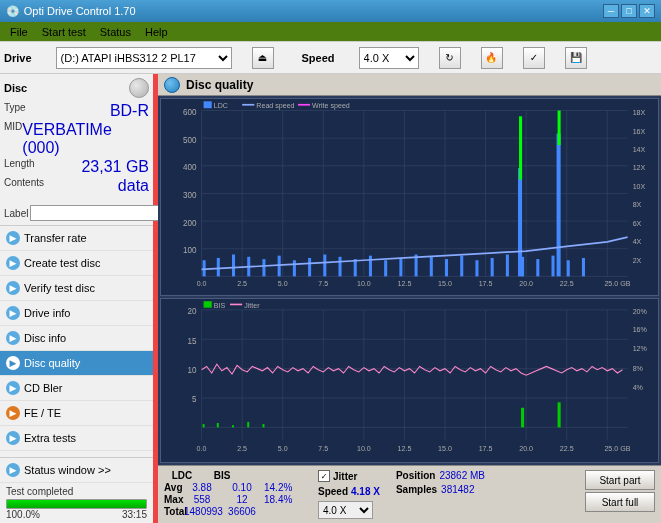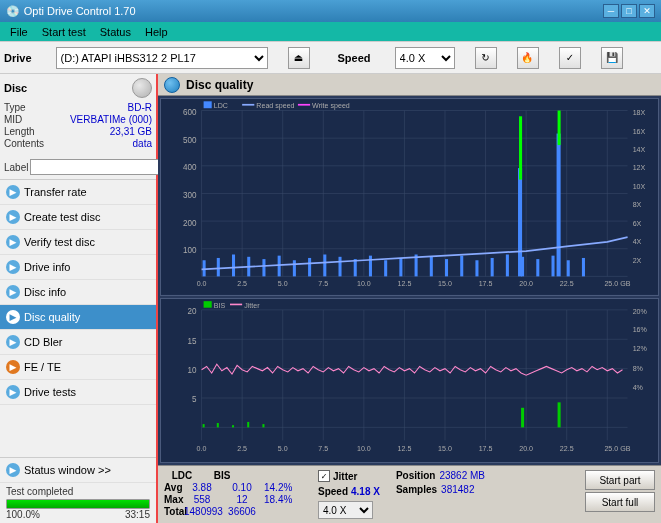--- a/index.html
+++ b/index.html
@@ -5,45 +5,45 @@
     * { box-sizing: border-box; margin: 0; padding: 0; }
     body { font-family: 'Segoe UI', Tahoma, sans-serif; font-size: 11px; background: #f0f0f0; width: 661px; height: 523px; overflow: hidden; }
 
     
     .titlebar { background: linear-gradient(to bottom, #4a9fd4, #2e7fb5); height: 22px; display: flex; align-items: center; justify-content: space-between; padding: 0 6px; color: white; font-size: 11px; }
     .titlebar-title { display: flex; align-items: center; gap: 4px; }
     .titlebar-controls { display: flex; gap: 2px; }
     .titlebar-btn { width: 16px; height: 14px; background: #5ab0e0; border: 1px solid #2a6090; color: white; font-size: 9px; cursor: pointer; display: flex; align-items: center; justify-content: center; }
 
     
-    .menubar { background: #14b8a6; border-bottom: 1px solid #ccc; height: 20px; display: flex; align-items: center; padding: 0 4px; gap: 2px; }
+    .menubar { background: #4d7c0f; border-bottom: 1px solid #ccc; height: 20px; display: flex; align-items: center; padding: 0 4px; gap: 2px; }
     .menu-item { padding: 2px 6px; font-size: 11px; cursor: pointer; }
 
     
     .toolbar { background: #f0f0f0; border-bottom: 1px solid #ccc; height: 32px; display: flex; align-items: center; padding: 2px 4px; gap: 20px; }
     .toolbar-label { font-size: 11px; font-weight: bold; margin-right: 4px; }
-    .toolbar-drive-select { width: 212px; height: 22px; font-size: 11px; border: 1px solid #999; background: white; }
+    .toolbar-drive-select { width: 176px; height: 22px; font-size: 11px; border: 1px solid #999; background: white; }
     .toolbar-btn { height: 22px; min-width: 22px; border: 1px solid #999; background: linear-gradient(to bottom, #fff, #e0e0e0); cursor: pointer; font-size: 10px; display: flex; align-items: center; justify-content: center; padding: 0 4px; }
     .toolbar-speed-label { font-size: 11px; font-weight: bold; margin-left: 8px; margin-right: 4px; }
     .toolbar-speed-select { width: 60px; height: 22px; font-size: 11px; border: 1px solid #999; background: white; }
 
     
     .main { display: flex; height: calc(523px - 74px); }
 
     
-    .sidebar { width: 158px; background: #f0f0f0; border-right: 2px solid #ef4444; display: flex; flex-direction: column; }
+    .sidebar { width: 158px; background: #f0f0f0; border-right: 5px solid #ef4444; display: flex; flex-direction: column; }
 
     
     .disc-info-panel { padding: 4px; border-bottom: 1px solid #ccc; }
     .disc-info-header { display: flex; align-items: center; justify-content: space-between; margin-bottom: 4px; }
     .disc-info-title { font-weight: bold; font-size: 11px; }
     .disc-icon { width: 20px; height: 20px; border-radius: 50%; background: radial-gradient(circle at 35% 35%, #e8e8e8, #b0b0b0); border: 1px solid #999; display: flex; align-items: center; justify-content: center; }
     .disc-field { display: flex; justify-content: space-between; margin-bottom: 1px; }
     .disc-field-label { color: #333; font-size: 10px; }
-    .disc-field-value { color: #0000cc; font-size: 10px; }
+    .disc-field-value { color: #0000cc; font-size: 16px; }
     .disc-field-value.data { color: #0000cc; }
     .disc-label-row { display: flex; align-items: center; gap: 2px; margin-top: 10px; }
     .disc-label-input { flex: 1; height: 16px; border: 1px solid #999; font-size: 10px; padding: 0 2px; }
     .disc-label-btn { width: 16px; height: 16px; border: 1px solid #999; background: linear-gradient(to bottom, #fff, #ddd); cursor: pointer; font-size: 9px; display: flex; align-items: center; justify-content: center; }
 
     
     .nav-items { display: flex; flex-direction: column; }
     .nav-item { display: flex; align-items: center; gap: 4px; padding: 5px 6px; cursor: pointer; border-bottom: 1px solid #e0e0e0; font-size: 11px; }
     .nav-item.active { background: #3d8fca; color: white; }
     .nav-arrow { width: 14px; height: 14px; border-radius: 50%; background: #5aabdf; color: white; display: flex; align-items: center; justify-content: center; font-size: 9px; flex-shrink: 0; }
@@ -176,21 +176,21 @@
       <div class="nav-item">
         <div class="nav-arrow">▶</div>
         <span>CD Bler</span>
       </div>
       <div class="nav-item">
         <div class="nav-arrow orange">▶</div>
         <span>FE / TE</span>
       </div>
       <div class="nav-item">
         <div class="nav-arrow">▶</div>
-        <span>Drive tests</span>
+        <span>Extra tests</span>
       </div>
     </div>
 
     <div class="status-section">
       <div class="status-window-btn">
         <div class="nav-arrow">▶</div>
         <span>Status window &gt;&gt;</span>
       </div>
       <div class="status-bar">
         <div class="status-text">Test completed</div>

